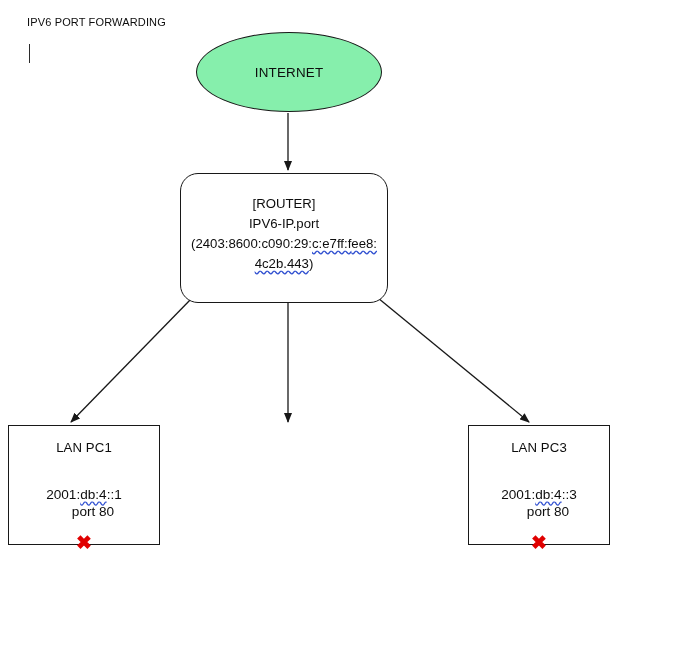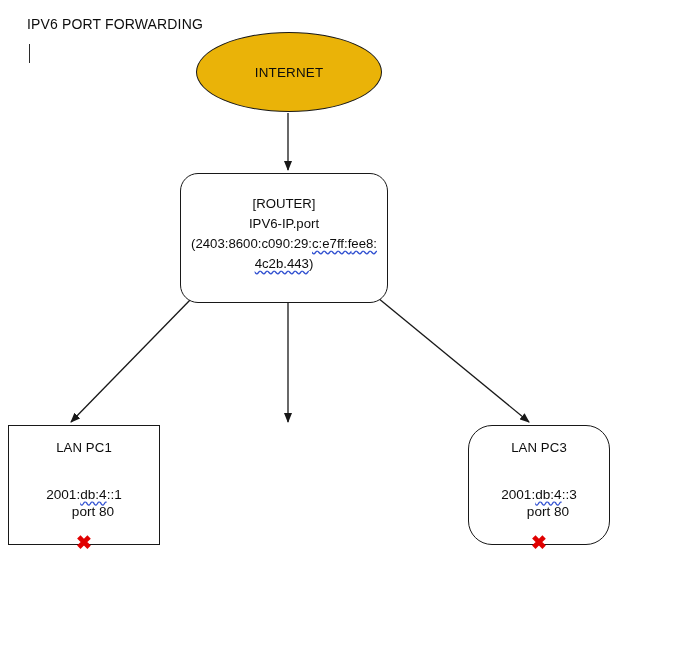--- a/index.html
+++ b/index.html
@@ -35,21 +35,21 @@
     height: 659px;
     z-index: 1;
     pointer-events: none;
   }
 
   
   .page-title {
     position: absolute;
     left: 27px;
     top: 16px;
-    font-size: 14px;
+    font-size: 11px;
     letter-spacing: 0.15px;
     white-space: nowrap;
     z-index: 4;
   }
   .text-caret {
     position: absolute;
     left: 29px;
     top: 44px;
     width: 1px;
     height: 19px;
@@ -60,21 +60,21 @@
   
   .internet-node {
     position: absolute;
     left: 196px;
     top: 32px;
     width: 186px;
     height: 80px;
     border: 1.3px solid #181818;
     border-radius: 50%;
     box-sizing: border-box;
-    background: #eab308;
+    background: #86efac;
     display: flex;
     align-items: center;
     justify-content: center;
     z-index: 3;
   }
   .internet-label {
     font-size: 13.4px;
     letter-spacing: 0.2px;
   }
 
@@ -124,21 +124,21 @@
     border: 1.4px solid #181818;
     box-sizing: border-box;
     background: #ffffff;
     z-index: 3;
     display: flex;
     flex-direction: column;
     align-items: center;
   }
   #pc-node-1 { left: 8px;   width: 152px; }
   #pc-node-2 { left: 227px; width: 156px; }
-  #pc-node-3 { left: 468px; width: 142px; border-radius: 24px; }
+  #pc-node-3 { left: 468px; width: 142px; }
 
   .pc-title {
     margin-top: 14px;
     font-size: 13.2px;
     letter-spacing: 0.1px;
   }
   .pc-addr {
     margin-top: 32px;
     font-size: 13.6px;
   }

